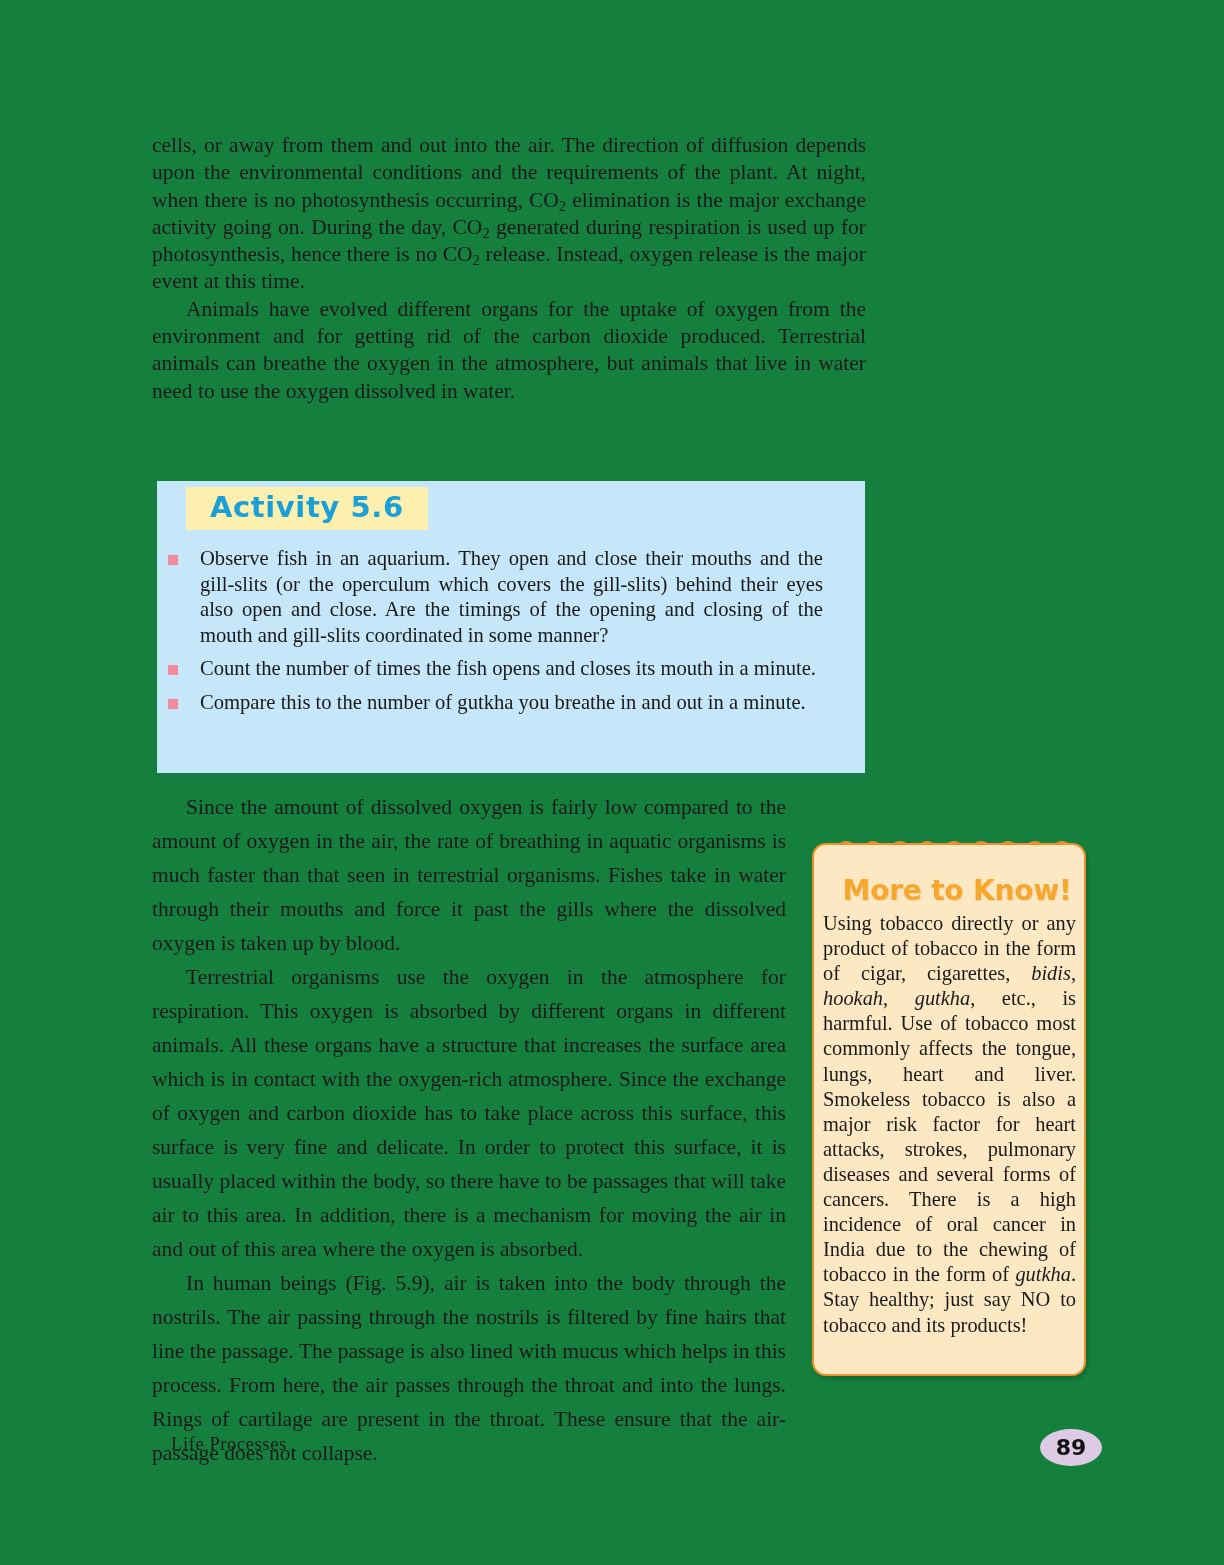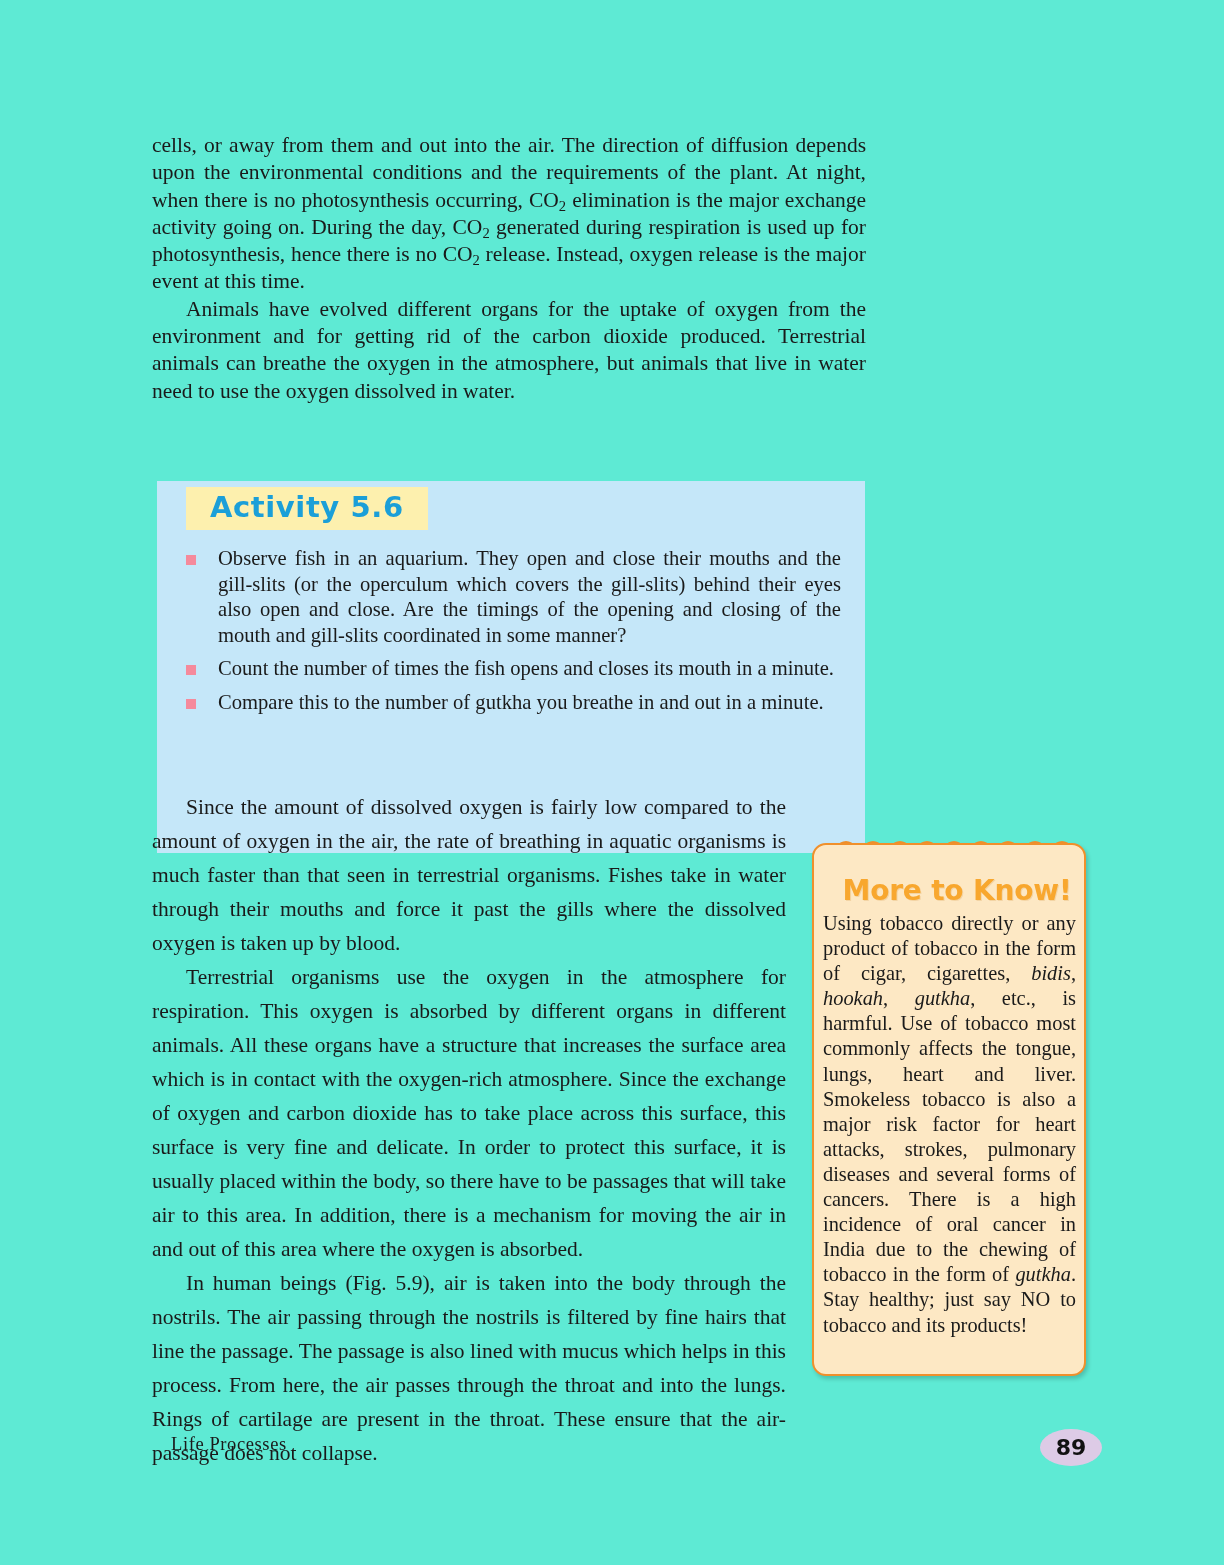--- a/index.html
+++ b/index.html
@@ -8,21 +8,21 @@
     background: #ffffff;
   }
   body {
     font-family: "Liberation Serif", "DejaVu Serif", serif;
     color: #1a1a1a;
   }
   .page {
     position: relative;
     width: 1224px;
     height: 1565px;
-    background: #5eead4;
+    background: #15803d;
     overflow: hidden;
   }
 
   
   .para {
     font-size: 21.5px;
     line-height: 27.3px;
     text-align: justify;
     text-justify: inter-word;
     margin: 0;
@@ -43,21 +43,21 @@
     width: 714px;
   }
   .top-block .para + .para { margin-top: 0px; }
 
   
   .activity-box {
     position: absolute;
     left: 157px;
     top: 481px;
     width: 708px;
-    height: 372px;
+    height: 292px;
     background: #c5e7f9;
     box-sizing: border-box;
   }
   .activity-title-wrap {
     position: absolute;
     left: 29px;
     top: 6px;
     background: #fdf0ae;
     padding: 5px 24px 7px 24px;
   }
@@ -65,21 +65,21 @@
     font-family: "DejaVu Sans", sans-serif;
     font-weight: bold;
     font-size: 29px;
     letter-spacing: 0.6px;
     color: #1b9fd8;
     white-space: nowrap;
     line-height: 1.08;
   }
   .activity-list {
     position: absolute;
-    left: 29px;
+    left: 11px;
     top: 65px;
     width: 655px;
   }
   .act-item {
     position: relative;
     padding-left: 32px;
     margin-bottom: 8px;
     font-size: 20.6px;
     line-height: 25.6px;
     text-align: justify;

